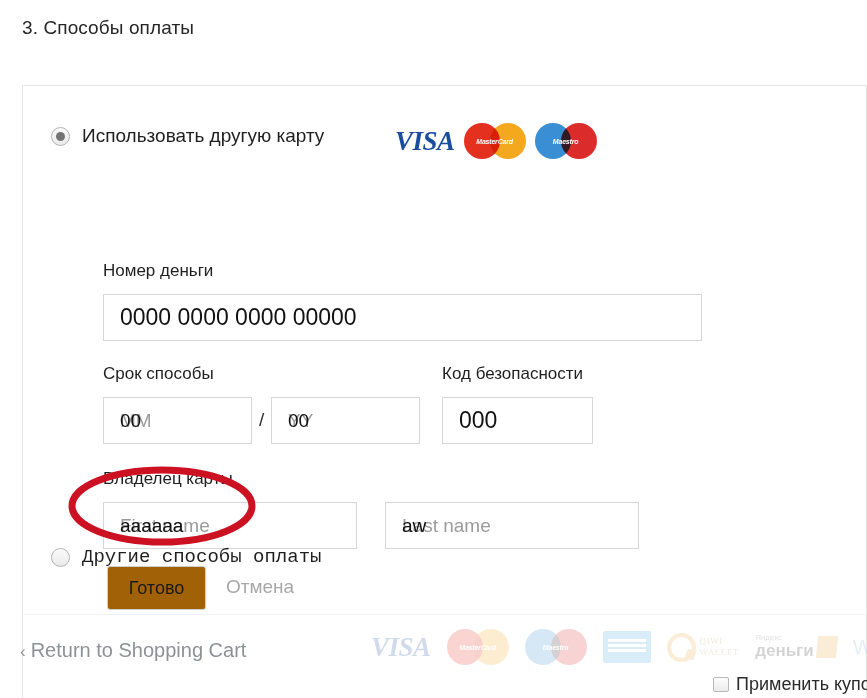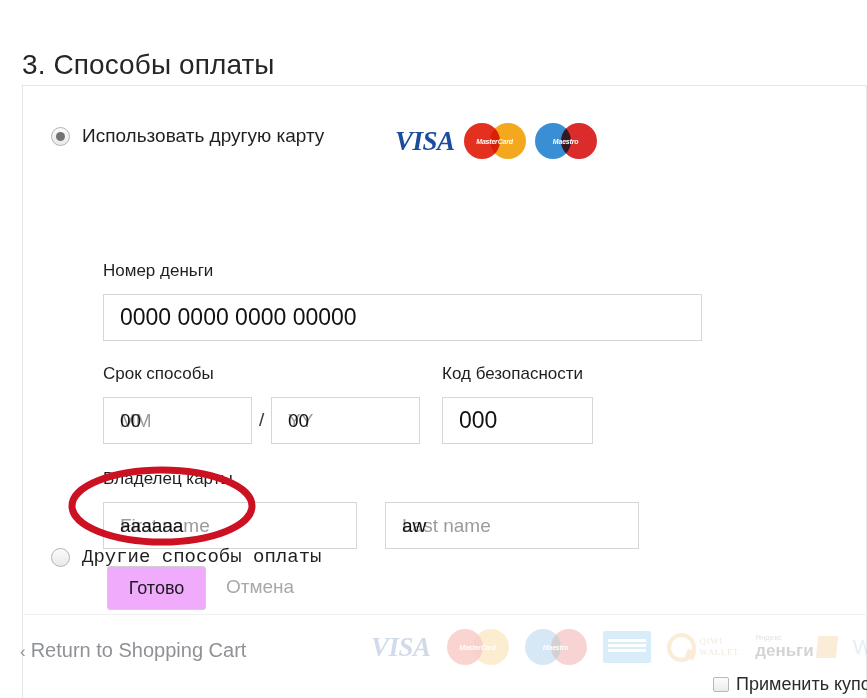--- a/index.html
+++ b/index.html
@@ -15,26 +15,25 @@
     font-family: "Liberation Sans", "DejaVu Sans", sans-serif;
     color: #1a1a1a;
     -webkit-font-smoothing: antialiased;
   }
 
   
   .section-heading {
     position: absolute;
     left: 22px;
     top: 17px;
-    font-size: 28px;
+    font-size: 19px;
     font-weight: 400;
     color: #262626;
     letter-spacing: 0.1px;
     white-space: nowrap;
-    margin-top: 32px;
   }
 
   
   .payment-panel {
     position: absolute;
     left: 22px;
     top: 85px;
     width: 845px;
     height: 660px;
     background: #ffffff;
@@ -198,21 +197,21 @@
   #first-name-input { left: 80px; top: 416px; width: 254px; height: 47px; }
   #last-name-input { left: 362px; top: 416px; width: 254px; height: 47px; }
 
   
   .done-button {
     position: absolute;
     left: 84px;
     top: 480px;
     width: 99px;
     height: 44px;
-    background: #f0abfc;
+    background: #a16207;
     border: 1px solid #cfcfcf;
     border-radius: 3px;
     font-size: 18px;
     color: #1a1a1a;
     font-family: "Liberation Sans", "DejaVu Sans", sans-serif;
     cursor: pointer;
     padding: 0;
   }
   .cancel-link {
     position: absolute;

